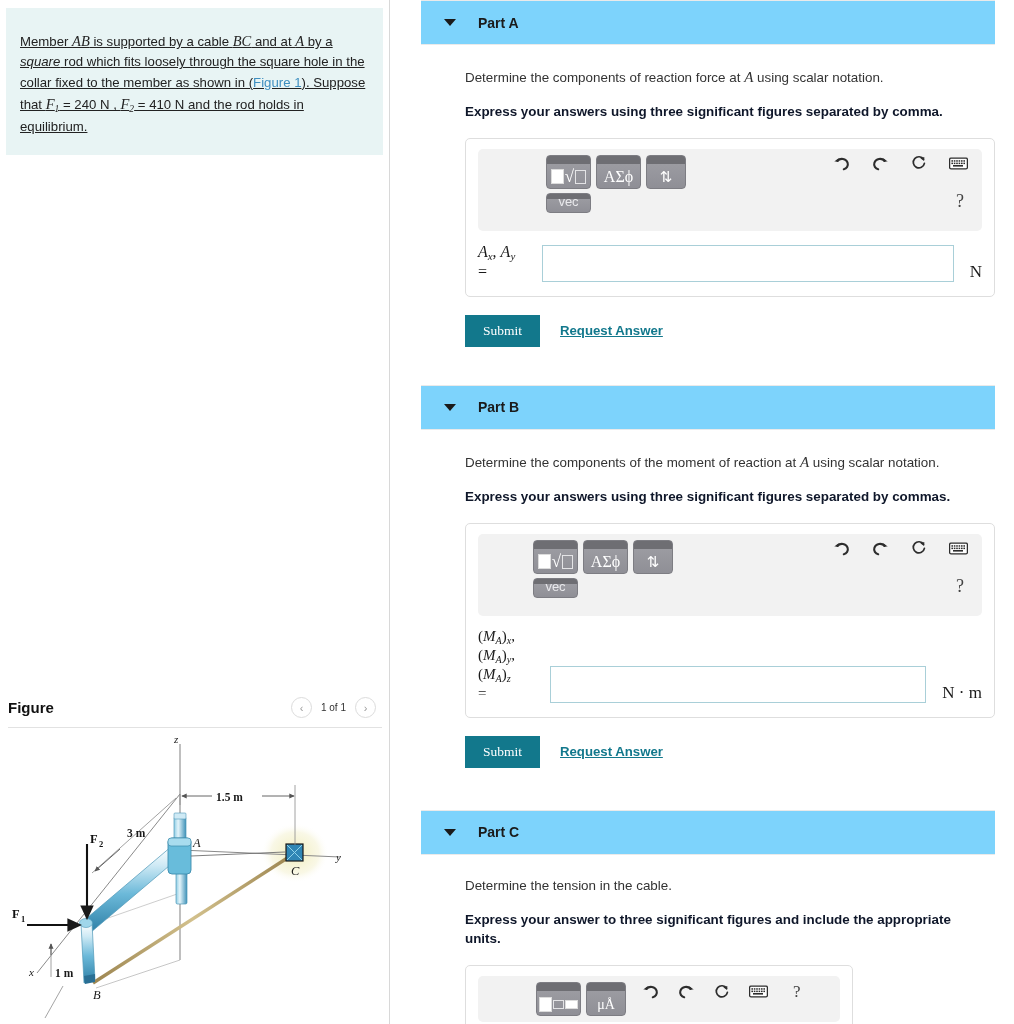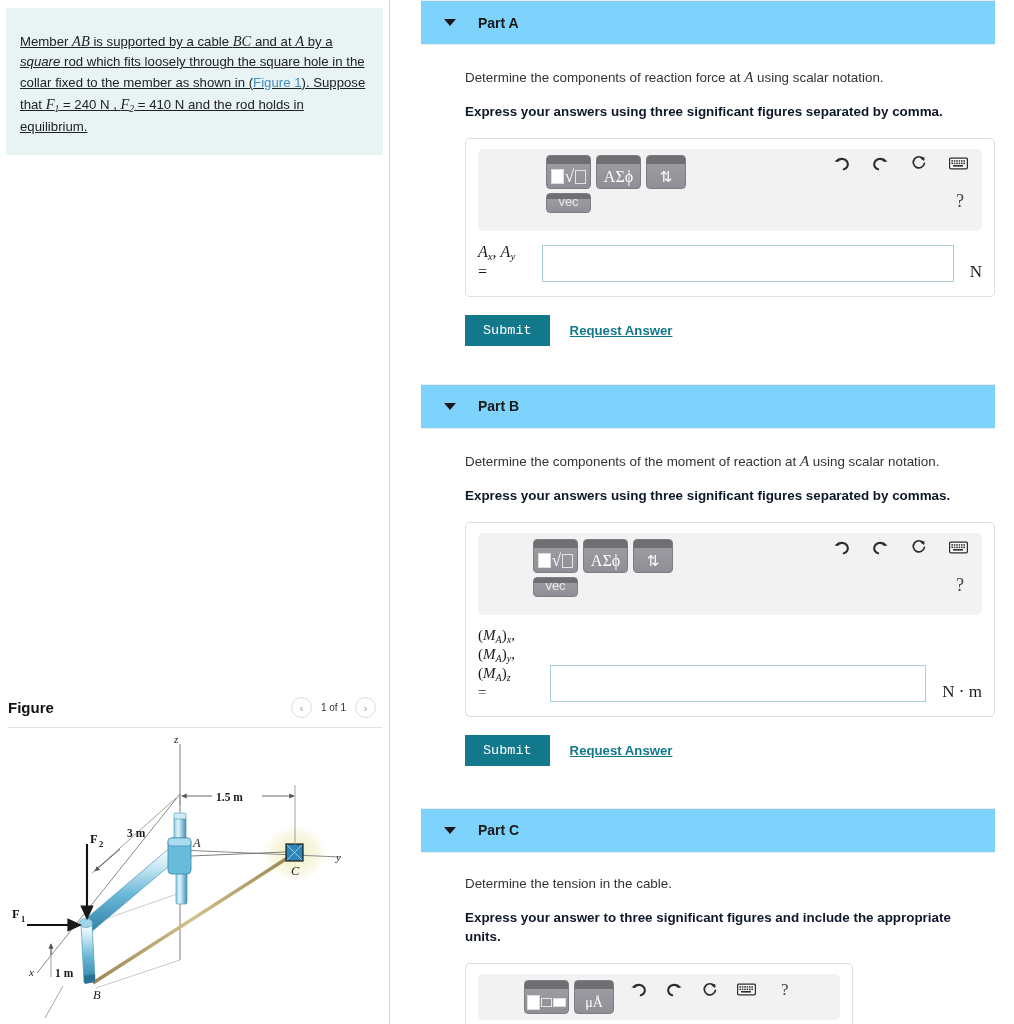--- a/index.html
+++ b/index.html
@@ -102,21 +102,21 @@
   .mathbar {
     background: #f2f2f2;
     border-radius: 5px;
     padding: 6px 10px 6px 10px;
     display: flex; align-items: flex-start;
     position: relative;
     min-height: 44px;
   }
   .mathbar.tall { min-height: 82px; }
   .palette { display: flex; gap: 5px; margin-left: 58px; position: relative; }
-  .palette.c-pal { margin-left: 28px; padding-left: 8px; }
+  .palette.c-pal { margin-left: 40px; padding-left: 8px; }
 
   .pal-btn {
     width: 45px; height: 34px;
     border-radius: 4px;
     background: linear-gradient(180deg,#6e6e73 0%,#6e6e73 26%,#9b9ba1 26%,#8f8f96 100%);
     border: 1px solid #7d7d83;
     display: flex; align-items: flex-end; justify-content: center;
     color: #ffffff;
     font-family: "Liberation Serif", serif;
     font-size: 16px;
@@ -171,21 +171,21 @@
     font-size: 17px; color: #1a1a1a; margin-left: 16px; white-space: nowrap;
   }
   .ans-input::placeholder {
     font-family: "Liberation Serif", serif; font-style: italic;
     color: #b4b4b4; font-size: 19px;
   }
 
   .actions { display: flex; align-items: center; margin-top: 18px; }
   .submit-btn {
     background: #12788c; color: #fff; border: none;
-    font-size: 13.5px; font-family: Liberation Mono, monospace;
+    font-size: 13.5px; font-family: Liberation Serif, serif;
     padding: 8px 18px; cursor: pointer;
   }
   .request-link {
     margin-left: 20px; color: #12788c; font-size: 13.2px;
     font-weight: bold; text-decoration: underline; cursor: pointer;
   }
   .gap-a { height: 38px; }
   .gap-b { height: 42px; }
 </style>
 </head>

